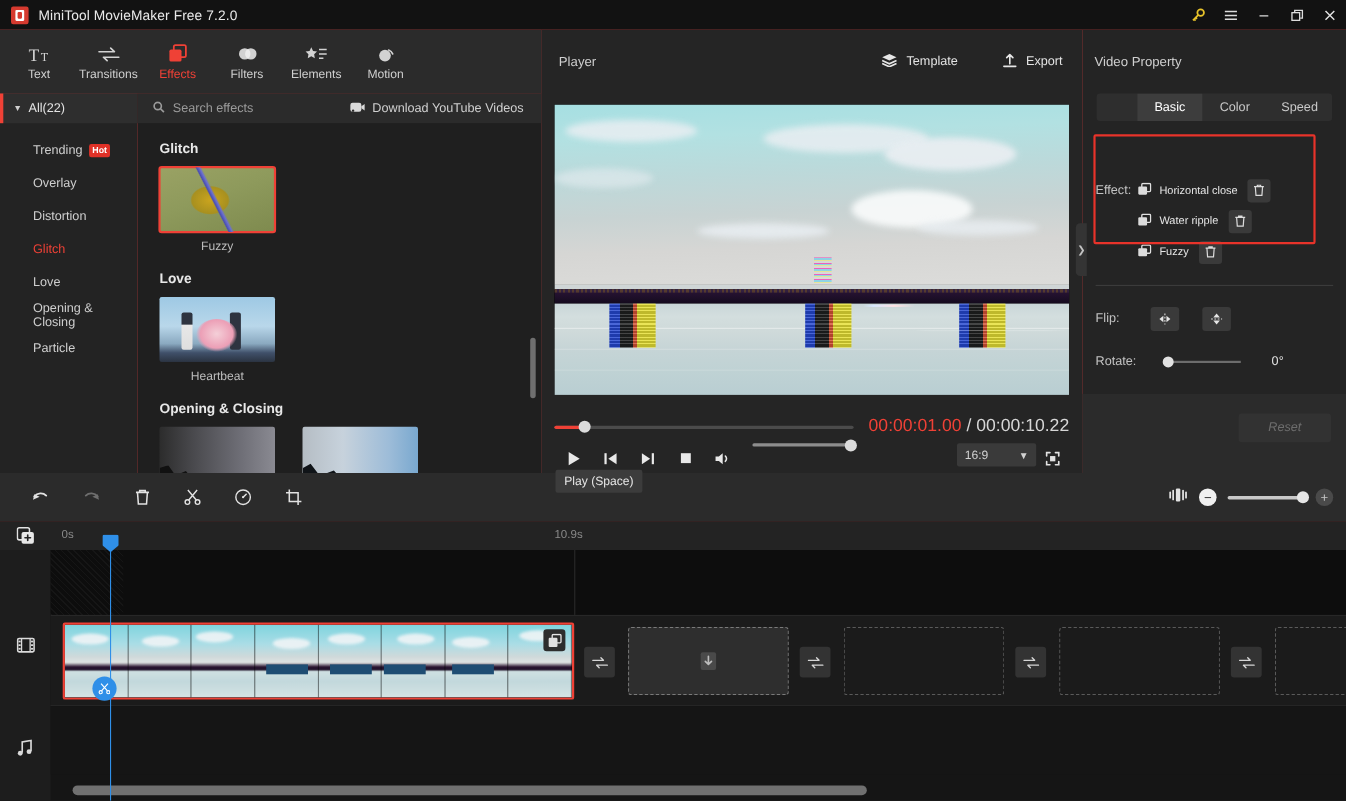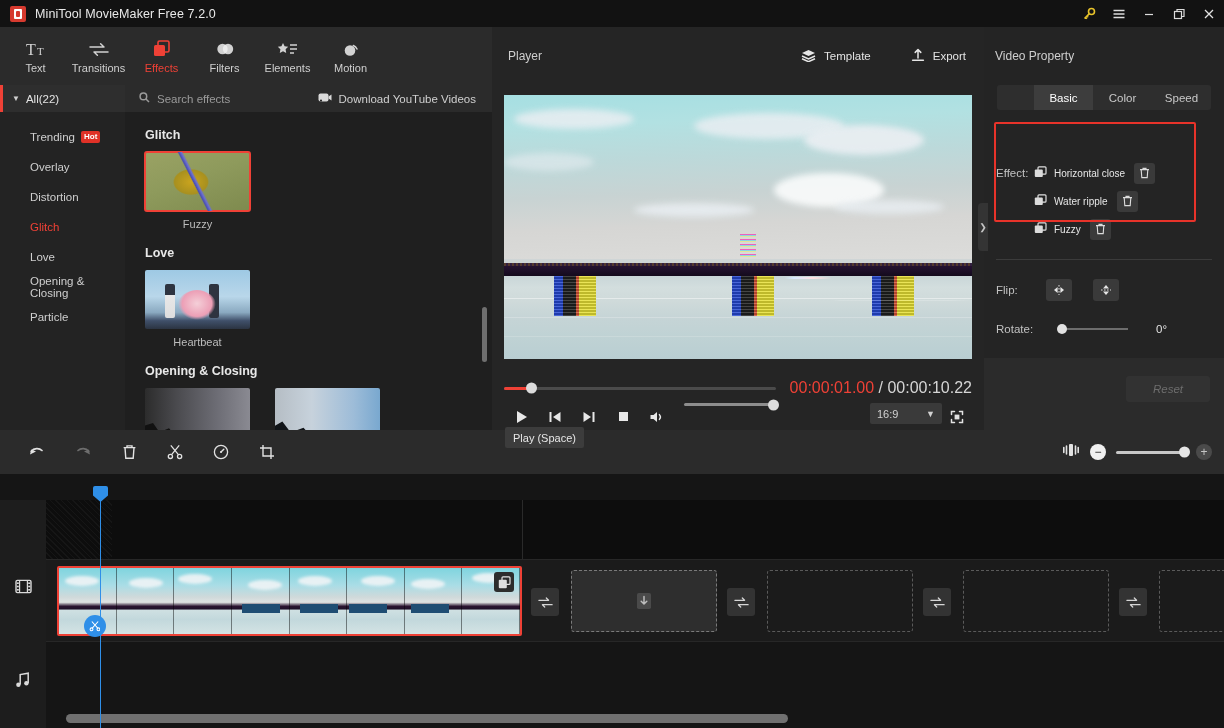--- a/index.html
+++ b/index.html
@@ -676,20 +676,33 @@
       </span>
       <span class="circ minus">−</span>
       <div class="zoomslide">
         <div class="zk"></div>
       </div>
       <span class="circ plus">+</span>
     </div>
   </div>
 
   <div class="timeline">
+    <div class="tl-head">
+      <div class="tl-add">
+        <svg width="17" height="16" viewBox="0 0 17 16">
+            <rect x="0.8" y="0.8" width="11" height="11" rx="1.6" fill="none" stroke="#e2e2e2" stroke-width="1.4"></rect>
+            <rect x="4.6" y="4.6" width="11.2" height="10.8" rx="1.8" fill="#e8e8e8"></rect>
+            <path d="M10.2 7.4v5M7.7 9.9h5" stroke="#232323" stroke-width="1.5" stroke-linecap="round"></path>
+          </svg>
+      </div>
+      <div class="tl-ruler">
+        <div class="ruler-lbl" style="left:10px;">0s</div>
+        <div class="ruler-lbl" style="left:458px;">10.9s</div>
+      </div>
+    </div>
 
     <div class="track-gutter">
       <div class="gut-icon" style="top:66px;height:40px;">
         <svg width="17" height="17" viewBox="0 0 17 17">
             <rect x="1" y="2.4" width="15" height="12.2" rx="1.4" fill="none" stroke="#dadada" stroke-width="1.4"></rect>
             <path d="M4.6 2.4v12.2M12.4 2.4v12.2" stroke="#dadada" stroke-width="1.2"></path>
             <rect x="1.8" y="4.4" width="2" height="1.6" fill="#dadada"></rect>
             <rect x="1.8" y="7.7" width="2" height="1.6" fill="#dadada"></rect>
             <rect x="1.8" y="11" width="2" height="1.6" fill="#dadada"></rect>
             <rect x="13.2" y="4.4" width="2" height="1.6" fill="#dadada"></rect>

